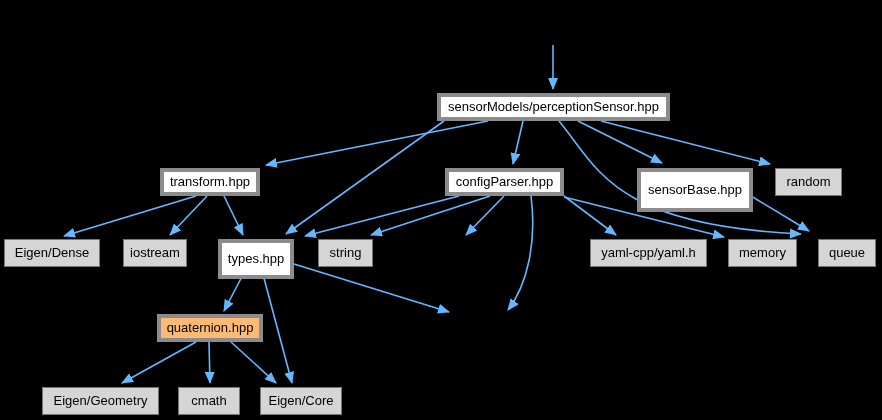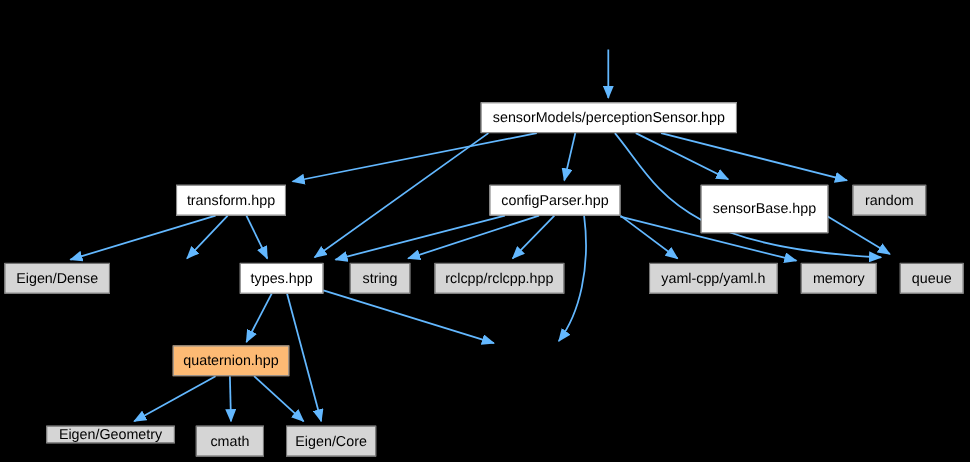--- a/index.html
+++ b/index.html
@@ -14,21 +14,21 @@
   .node{
     position:absolute;
     box-sizing:border-box;
     display:flex;align-items:center;justify-content:center;
     text-align:center;
     font-size:13px;line-height:1.25;
     white-space:pre-line;
     cursor:pointer;
   }
   .node.current{border:2px solid #6e6e6e;}
-  .node.internal{border:1px solid #4c1d95;}
+  .node.internal{border:4px solid #4c1d95;}
   .node.external{border:1px solid #767676;}
   .node span{pointer-events:none;}
 </style>
 </head>
 <body>
 
 <div id="stage" style="background: rgb(0, 0, 0);">
   <svg id="edge-layer" xmlns="http://www.w3.org/2000/svg" viewBox="0 0 882 420">
       <defs>
         <marker id="ah" markerUnits="userSpaceOnUse" markerWidth="12" markerHeight="10" refX="11" refY="5" orient="auto">
@@ -58,23 +58,23 @@
       <path d="M196,342 L122,383" fill="none" stroke="#63b8ff" stroke-width="1.6" marker-end="url(#ah)"></path>
       <path d="M209,342 L210,383" fill="none" stroke="#63b8ff" stroke-width="1.6" marker-end="url(#ah)"></path>
       <path d="M231,342 L276,383" fill="none" stroke="#63b8ff" stroke-width="1.6" marker-end="url(#ah)"></path>
     </svg>
     <div class="node internal" style="left: 437px; top: 93px; width: 233px; height: 28px; background: rgb(255, 255, 255); border-color: rgb(140, 140, 140); color: rgb(0, 0, 0);"><span>sensorModels/perceptionSensor.hpp</span></div>
     <div class="node internal" style="left: 160px; top: 168px; width: 100px; height: 28px; background: rgb(255, 255, 255); border-color: rgb(140, 140, 140); color: rgb(0, 0, 0);"><span>transform.hpp</span></div>
     <div class="node internal" style="left: 445px; top: 168px; width: 119px; height: 28px; background: rgb(255, 255, 255); border-color: rgb(140, 140, 140); color: rgb(0, 0, 0);"><span>configParser.hpp</span></div>
     <div class="node internal" style="left: 637px; top: 168px; width: 116px; height: 44px; background: rgb(255, 255, 255); border-color: rgb(140, 140, 140); color: rgb(0, 0, 0);"><span>sensorBase.hpp</span></div>
     <div class="node external" style="left: 775px; top: 168px; width: 67px; height: 28px; background: rgb(213, 213, 213); border-color: rgb(118, 118, 118); color: rgb(0, 0, 0);"><span>random</span></div>
     <div class="node external" style="left: 4px; top: 239px; width: 96px; height: 28px; background: rgb(213, 213, 213); border-color: rgb(118, 118, 118); color: rgb(0, 0, 0);"><span>Eigen/Dense</span></div>
-    <div class="node internal" style="left: 218px; top: 239px; width: 76px; height: 28px; background: rgb(255, 255, 255); border-color: rgb(140, 140, 140); color: rgb(0, 0, 0);"><span>types.hpp</span></div>
+    <div class="node external" style="left: 123px; top: 239px; width: 64px; height: 28px; background: rgb(213, 213, 213); border-color: rgb(118, 118, 118); color: rgb(0, 0, 0);"><span>iostream</span></div>
+    <div class="node internal" style="left: 218px; top: 239px; width: 76px; height: 40px; background: rgb(255, 255, 255); border-color: rgb(140, 140, 140); color: rgb(0, 0, 0);"><span>types.hpp</span></div>
     <div class="node external" style="left: 318px; top: 239px; width: 55px; height: 28px; background: rgb(213, 213, 213); border-color: rgb(118, 118, 118); color: rgb(0, 0, 0);"><span>string</span></div>
-    <div class="node external" style="left: 395px; top: 239px; width: 118px; height: 28px; background: rgb(213, 213, 213); border-color: rgb(118, 118, 118); color: rgb(0, 0, 0);"><span>rclcpp/rclcpp.hpp</span></div>
     <div class="node external" style="left: 590px; top: 239px; width: 117px; height: 28px; background: rgb(213, 213, 213); border-color: rgb(118, 118, 118); color: rgb(0, 0, 0);"><span>yaml-cpp/yaml.h</span></div>
     <div class="node external" style="left: 728px; top: 239px; width: 69px; height: 28px; background: rgb(213, 213, 213); border-color: rgb(118, 118, 118); color: rgb(0, 0, 0);"><span>memory</span></div>
     <div class="node external" style="left: 818px; top: 239px; width: 58px; height: 28px; background: rgb(213, 213, 213); border-color: rgb(118, 118, 118); color: rgb(0, 0, 0);"><span>queue</span></div>
     <div class="node internal" style="left: 157px; top: 314px; width: 106px; height: 28px; background: #fdba74; border-color: rgb(140, 140, 140); color: rgb(0, 0, 0);"><span>quaternion.hpp</span></div>
-    <div class="node external" style="left: 42px; top: 387px; width: 117px; height: 16px; background: rgb(213, 213, 213); border-color: rgb(118, 118, 118); color: rgb(0, 0, 0);"><span>Eigen/Geometry</span></div>
+    <div class="node external" style="left: 42px; top: 387px; width: 117px; height: 28px; background: rgb(213, 213, 213); border-color: rgb(118, 118, 118); color: rgb(0, 0, 0);"><span>Eigen/Geometry</span></div>
     <div class="node external" style="left: 178px; top: 387px; width: 62px; height: 28px; background: rgb(213, 213, 213); border-color: rgb(118, 118, 118); color: rgb(0, 0, 0);"><span>cmath</span></div>
     <div class="node external" style="left: 260px; top: 387px; width: 82px; height: 28px; background: rgb(213, 213, 213); border-color: rgb(118, 118, 118); color: rgb(0, 0, 0); justify-content: center;"><span>Eigen/Core</span></div>
   </div>
 
 </body></html>

